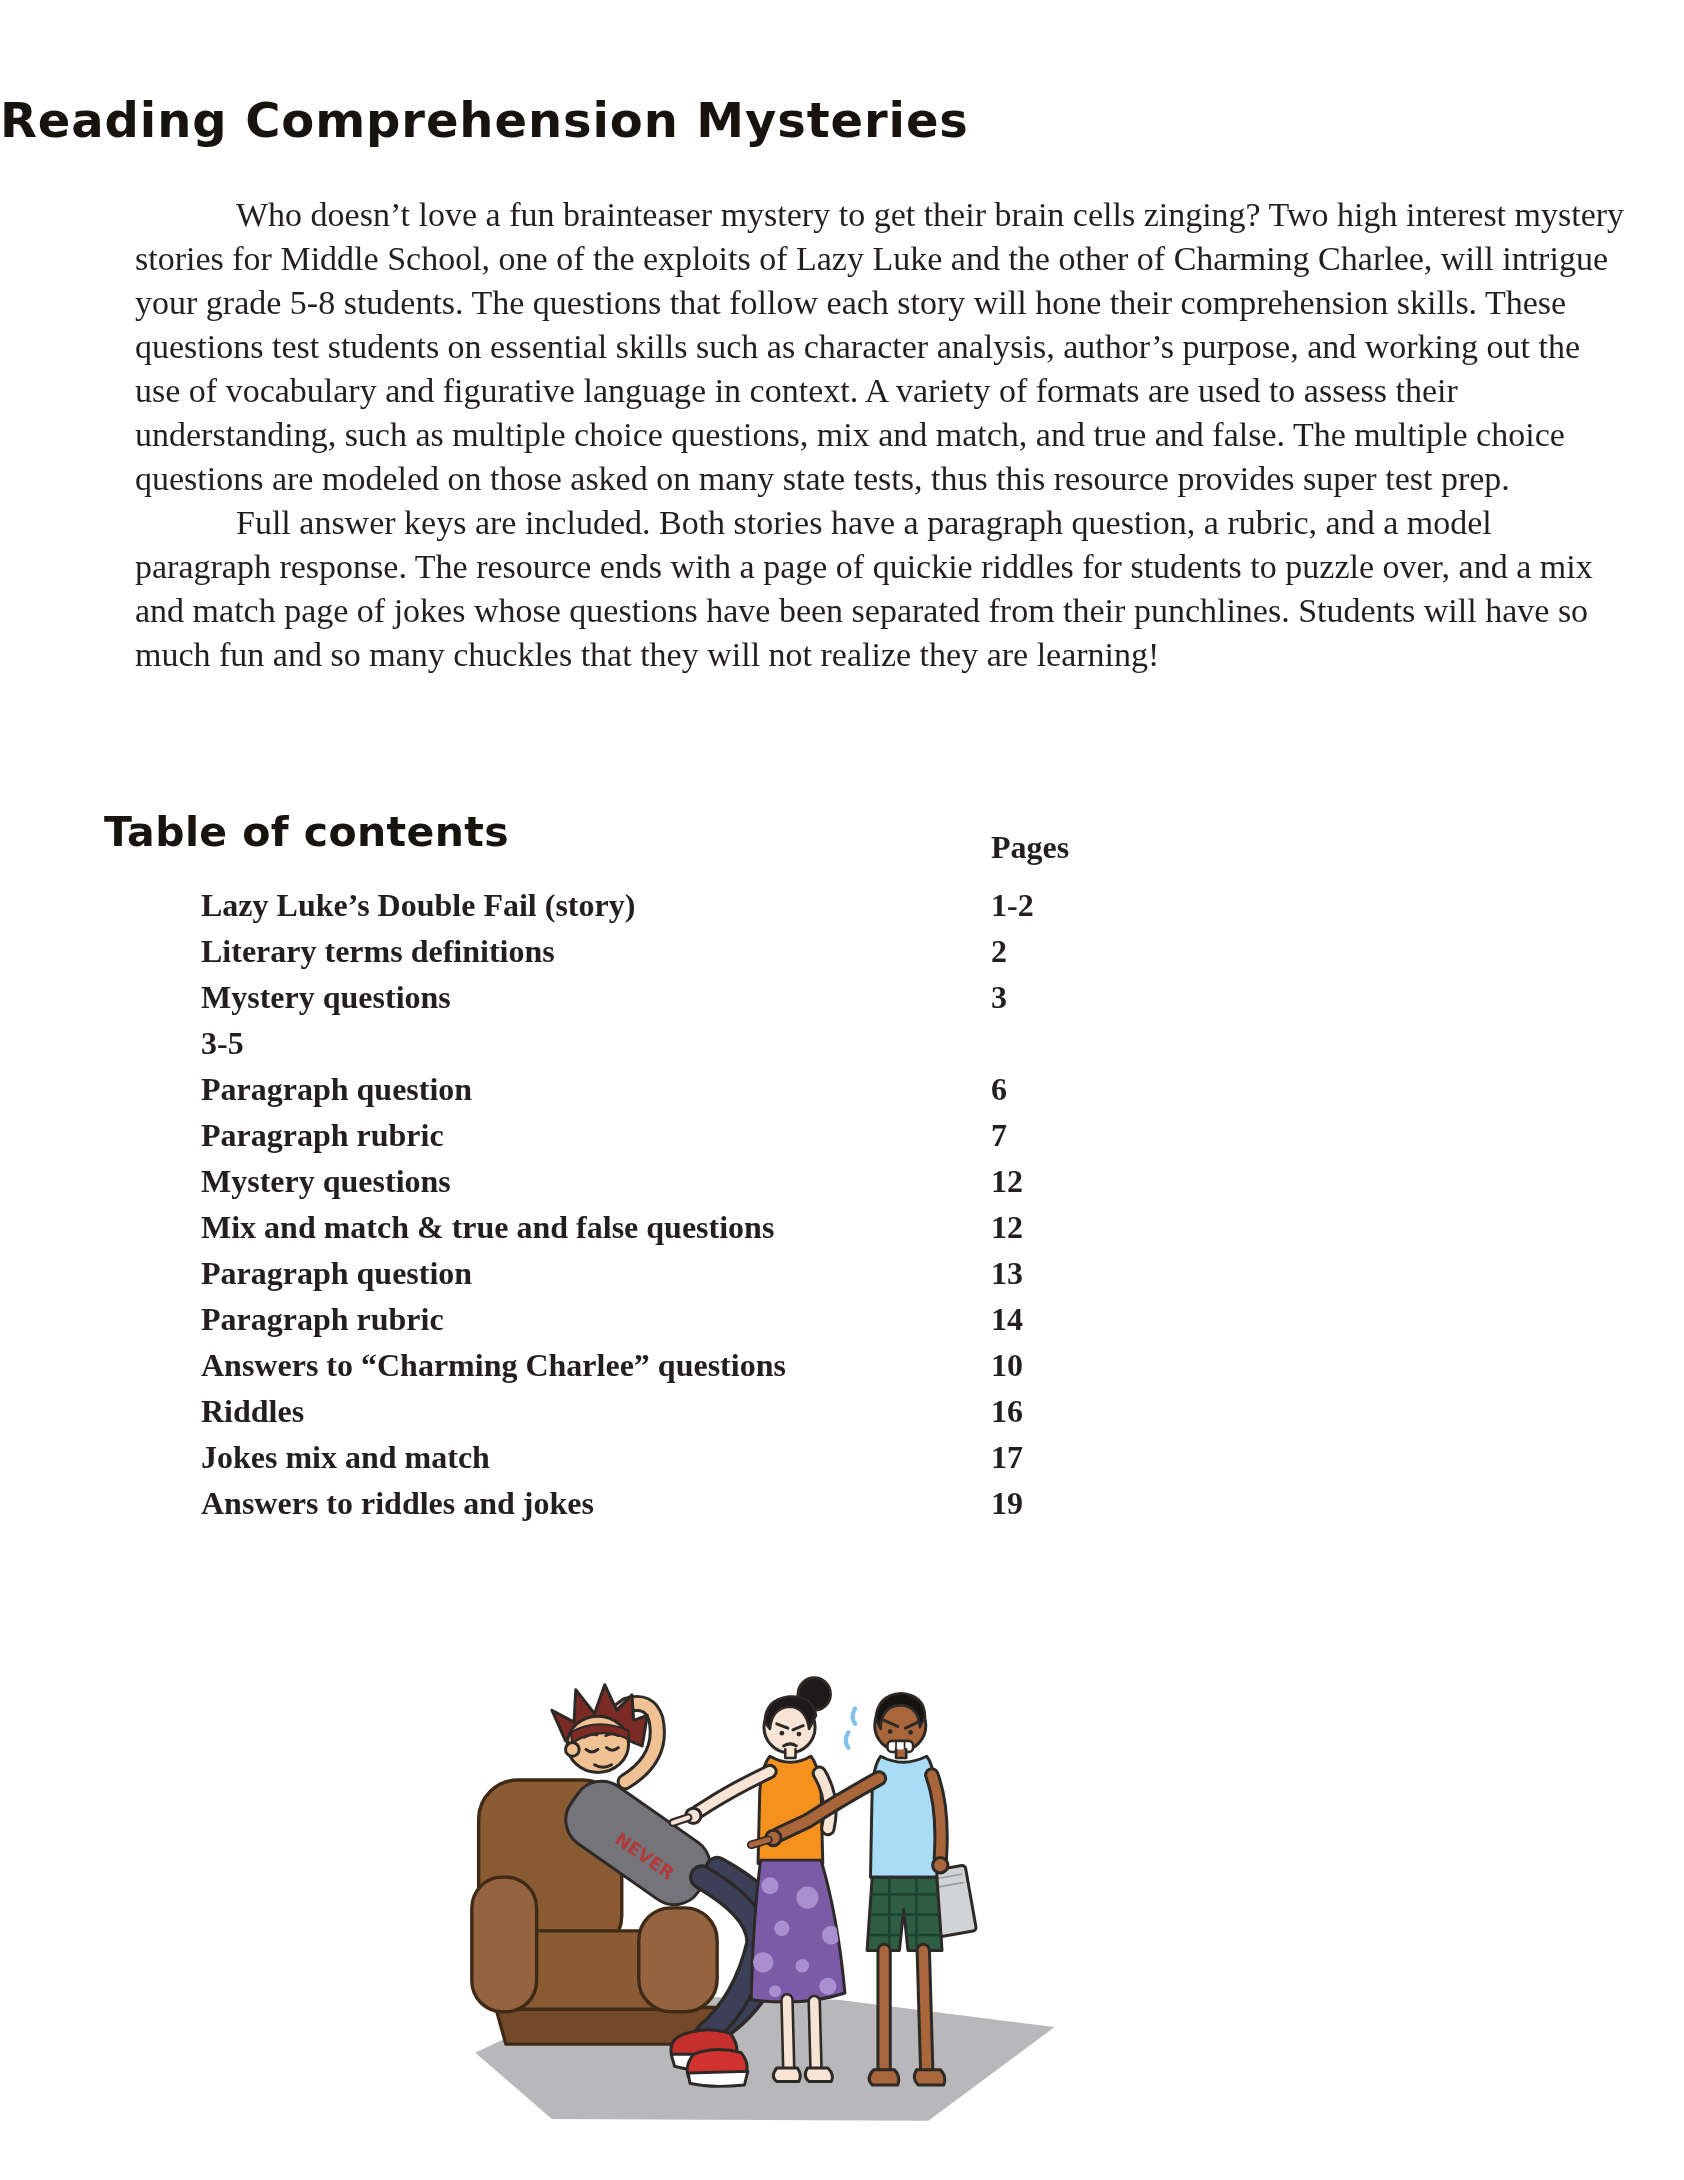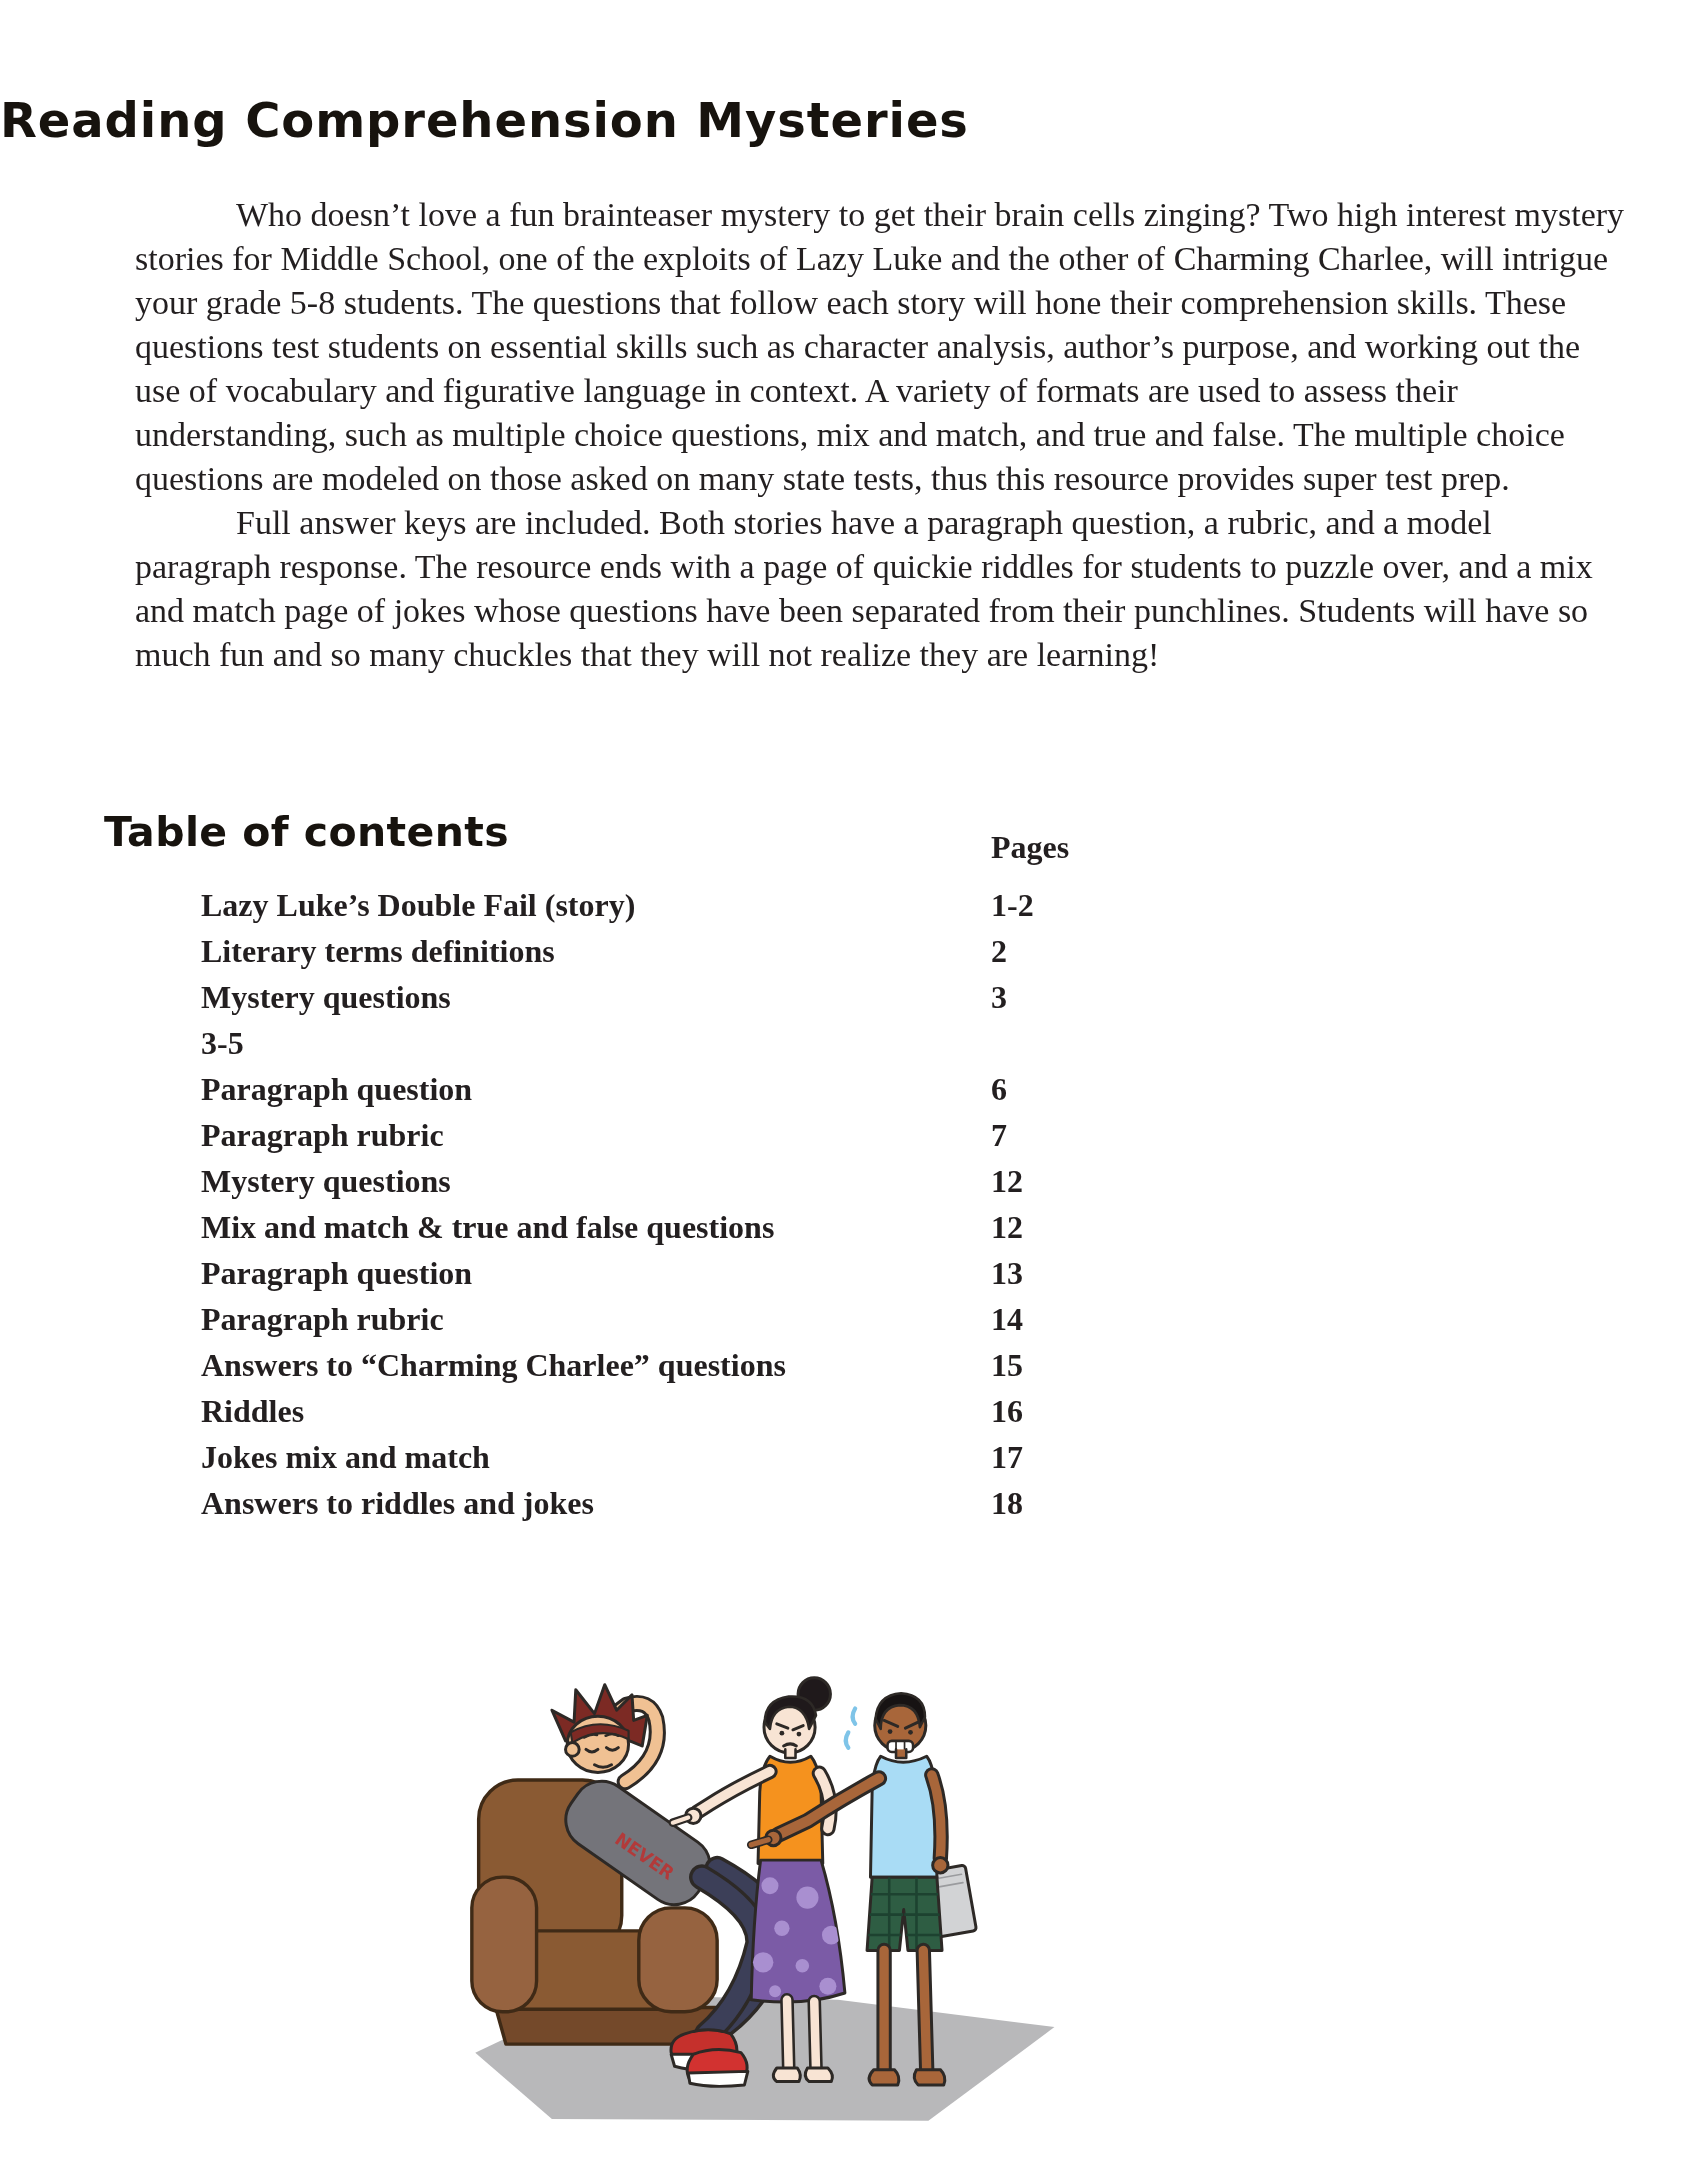--- a/index.html
+++ b/index.html
@@ -121,33 +121,33 @@
       <div class="toc-row">
           <span>Paragraph question</span>
           <span>13</span>
         </div>
       <div class="toc-row">
           <span>Paragraph rubric</span>
           <span>14</span>
         </div>
       <div class="toc-row">
           <span>Answers to “Charming Charlee” questions</span>
-          <span>15</span>
+          <span>10</span>
         </div>
       <div class="toc-row">
           <span>Riddles</span>
           <span>16</span>
         </div>
       <div class="toc-row">
           <span>Jokes mix and match</span>
           <span>17</span>
         </div>
       <div class="toc-row">
           <span>Answers to riddles and jokes</span>
-          <span>18</span>
+          <span>19</span>
         </div>
     </div>
   </div>
 
   <div class="illustration">
     <svg viewBox="0 0 690 560" xmlns="http://www.w3.org/2000/svg">
       <defs>
         <clipPath id="skirt-clip">
             <path d="M341 242 L412 242 Q432 310 440 398 Q392 414 330 406 Q332 312 341 242 Z"></path>
           </clipPath>

